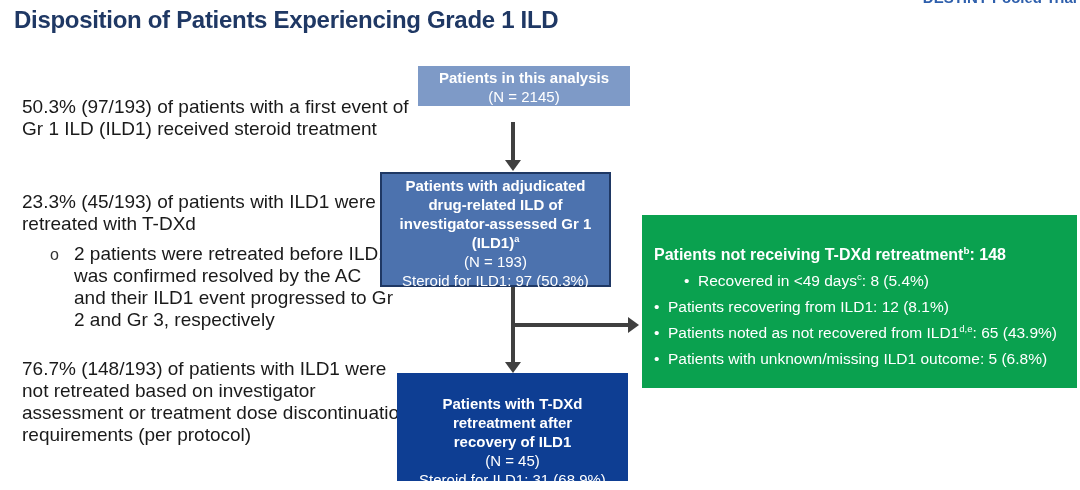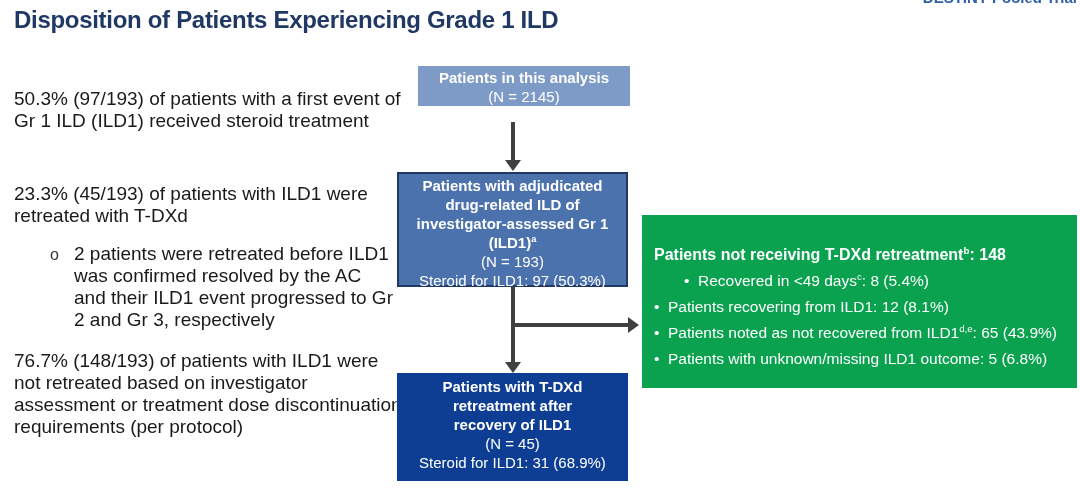--- a/index.html
+++ b/index.html
@@ -13,32 +13,32 @@
     letter-spacing:-0.3px;
   }
   .header-right{
     position:absolute;right:3px;top:-11px;
     font-size:15px;font-weight:700;color:var(--header_blue,#2E5FAC);
     white-space:nowrap;
   }
   
   .left-col{position:absolute;left:14px;top:0;width:392px;color:var(--body_text,#1A1A1A);
     font-size:19px;line-height:22px;}
-  .left-col p{margin:0;position:absolute;width:392px;}
+  .left-col p{margin:8px;position:absolute;width:392px;}
   .p1{top:88px;} .p2{top:183px;} .p3{top:350px;}
   .sub-bullet{position:absolute;top:243px;left:36px;width:344px;}
   .sub-marker{position:absolute;left:0;top:1px;font-size:16px;color:#333;}
   .sub-text{display:block;padding-left:24px;}
   
   .fbox{position:absolute;color:#fff;text-align:center;font-size:15px;line-height:19px;}
   .fbox .b{font-weight:700;}
   .box-top{left:418px;top:66px;width:212px;height:40px;background:var(--box_light_blue,#7E9AC7);padding-top:2px;box-sizing:border-box;}
-  .box-mid{left:397px;top:172px;width:231px;height:115px;background:var(--box_mid_blue,#4C72AE);
+  .box-mid{left:380px;top:172px;width:231px;height:115px;background:var(--box_mid_blue,#4C72AE);
     border:2px solid var(--title_navy,#1F3864);box-sizing:border-box;padding-top:2px;}
-  .box-bottom{left:397px;top:373px;width:231px;height:108px;background:var(--box_dark_blue,#0E3E93);padding-top:4px;box-sizing:border-box;}
+  .box-bottom{left:397px;top:373px;width:231px;height:108px;background:var(--box_dark_blue,#0E3E93);padding-top:21px;box-sizing:border-box;}
   sup{font-size:0.62em;vertical-align:super;line-height:0;}
   
   .green-box{position:absolute;left:642px;top:215px;width:435px;height:173px;
     background:var(--green,#0AA14F);color:#fff;box-sizing:border-box;
     padding:27px 12px 0 12px;font-size:15.5px;line-height:26px;white-space:nowrap;}
   .gb-title{font-weight:700;font-size:16px;}
   .gb-row{position:relative;}
   .gb-row .gb-dot{display:inline-block;width:14px;}
   .lvl2{padding-left:30px;}
   

